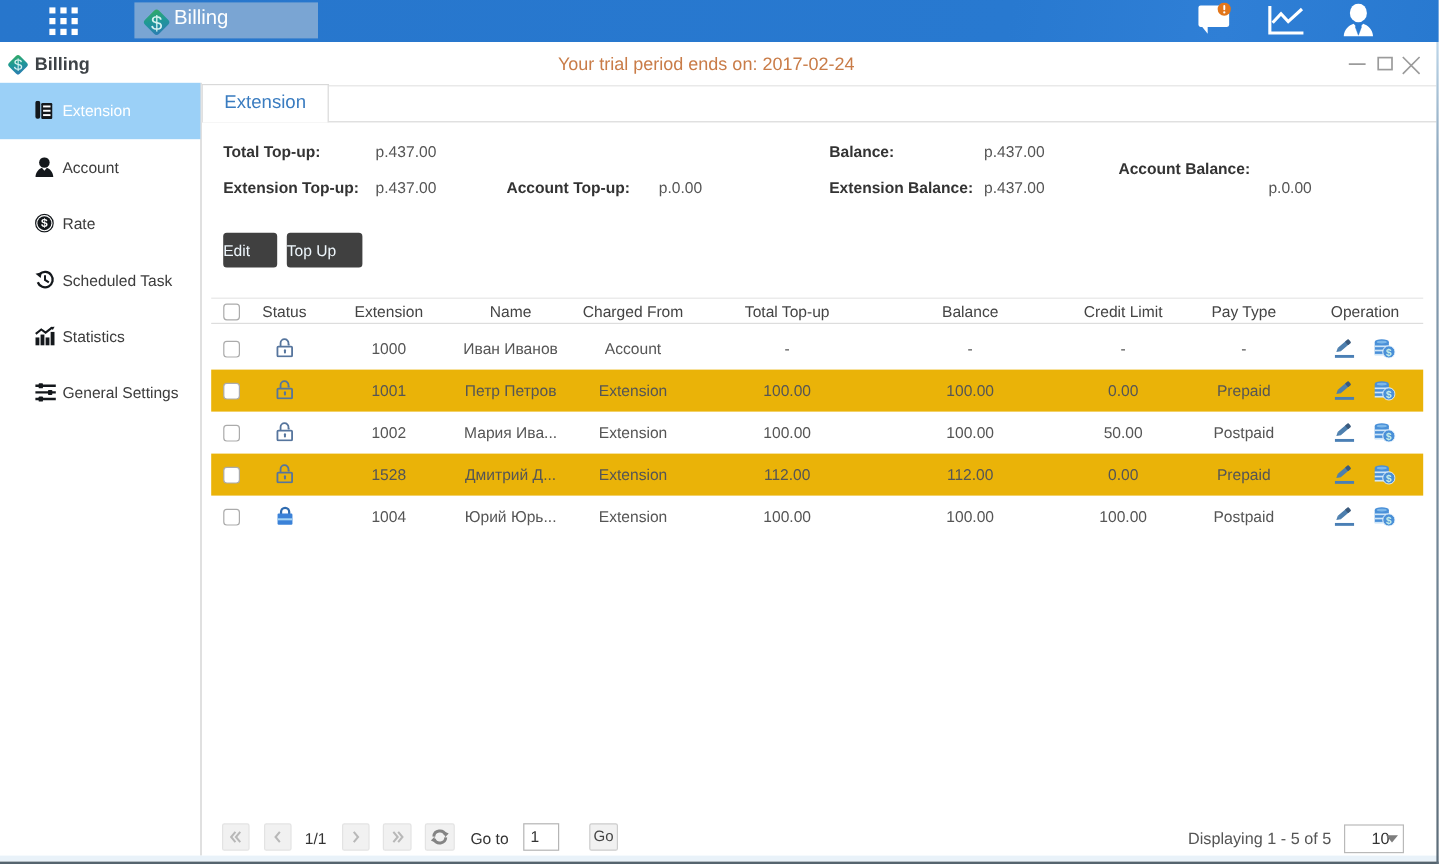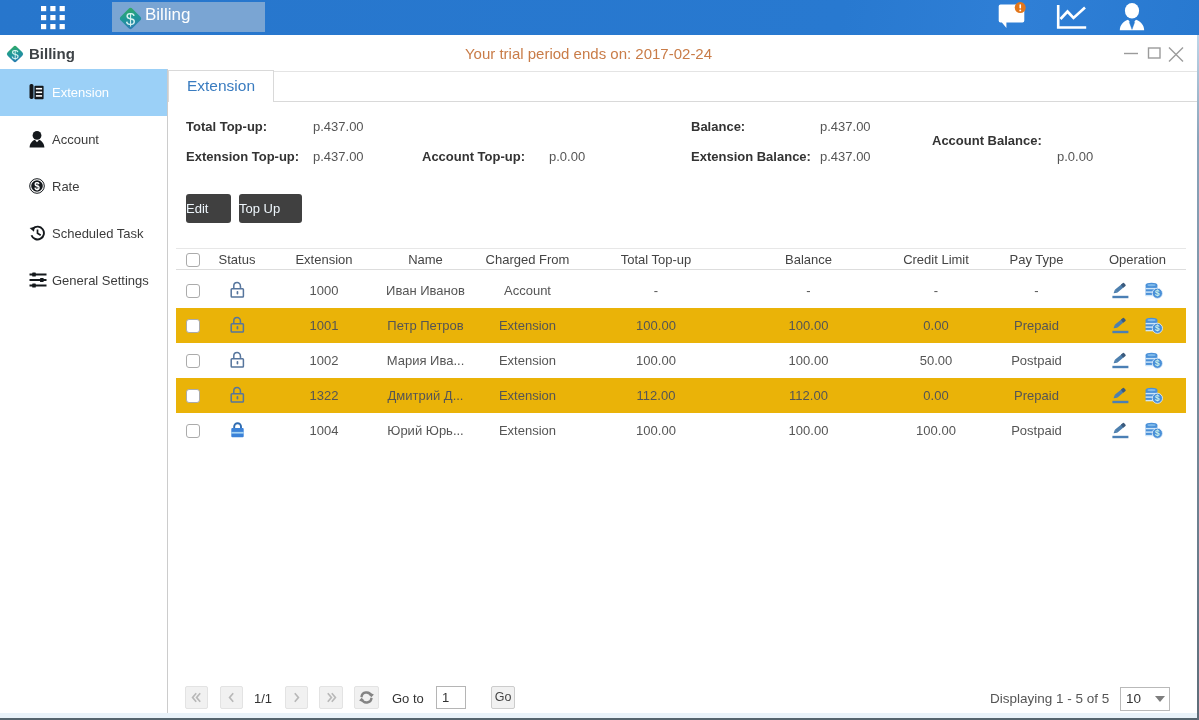--- a/index.html
+++ b/index.html
@@ -51,21 +51,21 @@
 .c5 { width:136px; } .c6 { width:169px; } .c7 { width:86px; } .c8 { width:115px; } .c9 { width:92px; padding-right:5px; }
 .cb { display:inline-block; width:14px; height:14px; border:1px solid #ababab; border-radius:3px; background:#fff; vertical-align:middle; }
 .opic { display:inline-block; vertical-align:middle; }
 
 
 .pbtn { position:absolute; top:686px; height:23px; background:#f1f1f1; border:1px solid #e3e3e3; border-radius:2px; }
 .ptxt { position:absolute; font-size:13px; color:#333; }
 #goin { position:absolute; left:436px; top:686px; width:30px; height:23px; border:1px solid #b5b5b5; font-size:13px; color:#333; padding-left:5px; line-height:21px; background:#fff; }
 #gobtn { position:absolute; left:491px; top:686px; width:24px; height:23px; background:#f1f1f1; border:1px solid #ccc; border-radius:2px; font-size:12.5px; color:#444; text-align:center; line-height:21px; }
 #disp { position:absolute; left:990px; top:691px; font-size:13.5px; color:#555; }
-#psel { position:absolute; left:1120px; top:687px; width:50px; height:24px; border:1px solid #b9b9b9; background:#fff; font-size:13.5px; color:#333; line-height:22px; padding-left:5px; }
+#psel { position:absolute; left:1120px; top:687px; width:50px; height:24px; border:1px solid #b9b9b9; background:#fff; font-size:13.5px; color:#333; line-height:22px; padding-left:22px; }
 #psel .tri { position:absolute; right:4px; top:8px; width:0; height:0; border-left:5.75px solid transparent; border-right:5.75px solid transparent; border-top:6.5px solid #7d7d7d; }
 
 
 #bstrip { position:absolute; left:0; top:713px; width:1199px; height:5px; background:#e9f2f9; }
 #bline { position:absolute; left:0; top:718px; width:1199px; height:2px; background:#55646e; }
 #rline { position:absolute; left:1197px; top:35px; width:2px; height:685px; background:linear-gradient(#bdd6e9 0%,#8aa4ba 15%,#5d6d79 100%); }
 </style>
 </head>
 <body>
 
@@ -177,20 +177,34 @@
       <span class="ic">
     <svg width="17" height="16" viewBox="0 0 17 16">
       <path d="M2.5 10.2 A6.4 6.4 0 1 0 4 3.5" fill="none" stroke="#14181c" stroke-width="1.9"></path>
       <path d="M0.6 3.1 L5.8 1.9 L4.9 6.7 z" fill="#14181c"></path>
       <path d="M8.5 4.4 V8.2 L11.7 10.3" fill="none" stroke="#14181c" stroke-width="1.7"></path>
     </svg></span>
       <span class="txt">Scheduled Task</span>
     </div>
   <div class="sitem">
       <span class="ic">
+    <svg width="17" height="16" viewBox="0 0 17 16">
+      <g fill="#14181c">
+        <rect x="0.6" y="9.2" width="3.2" height="6.8"></rect>
+        <rect x="4.8" y="6.8" width="3.2" height="9.2"></rect>
+        <rect x="9" y="9.2" width="3.2" height="6.8"></rect>
+        <rect x="13.2" y="4.6" width="3.2" height="11.4"></rect>
+      </g>
+      <path d="M0.8 6.2 L5.4 2.6 L9 5.2 L14.6 0.8" fill="none" stroke="#14181c" stroke-width="1.7"></path>
+      <path d="M16.6 0 l-3.6 0.4 2 2.6z" fill="#14181c"></path>
+    </svg></span>
+      <span class="txt">Statistics</span>
+    </div>
+  <div class="sitem">
+      <span class="ic">
     <svg width="18" height="16" viewBox="0 0 18 16">
       <g stroke="#14181c" stroke-width="2">
         <path d="M0.5 2.5 h17 M0.5 8 h17 M0.5 13.5 h17"></path>
       </g>
       <g fill="#14181c">
         <rect x="3.2" y="0.4" width="3.6" height="4.2" rx="0.7"></rect>
         <rect x="11" y="5.9" width="3.6" height="4.2" rx="0.7"></rect>
         <rect x="3.2" y="11.4" width="3.6" height="4.2" rx="0.7"></rect>
       </g>
     </svg></span>
@@ -321,21 +335,21 @@
           <use href="#pencil"></use>
         </svg><svg class="opic" style="margin-left:16px" width="18" height="17" viewBox="0 0 18 17">
           <use href="#coins"></use>
         </svg></div>
   </div>
   <div class="trow alt">
     <div class="c c0"><span class="cb"></span></div>
     <div class="c c1"><svg width="15" height="17" viewBox="0 0 15 17">
           <use href="#lockopen"></use>
         </svg></div>
-    <div class="c c2">1322</div>
+    <div class="c c2">1528</div>
     <div class="c c3">Дмитрий Д...</div>
     <div class="c c4">Extension</div>
     <div class="c c5">112.00</div>
     <div class="c c6">112.00</div>
     <div class="c c7">0.00</div>
     <div class="c c8">Prepaid</div>
     <div class="c c9"><svg class="opic" width="17" height="17" viewBox="0 0 17 17">
           <use href="#pencil"></use>
         </svg><svg class="opic" style="margin-left:16px" width="18" height="17" viewBox="0 0 18 17">
           <use href="#coins"></use>

